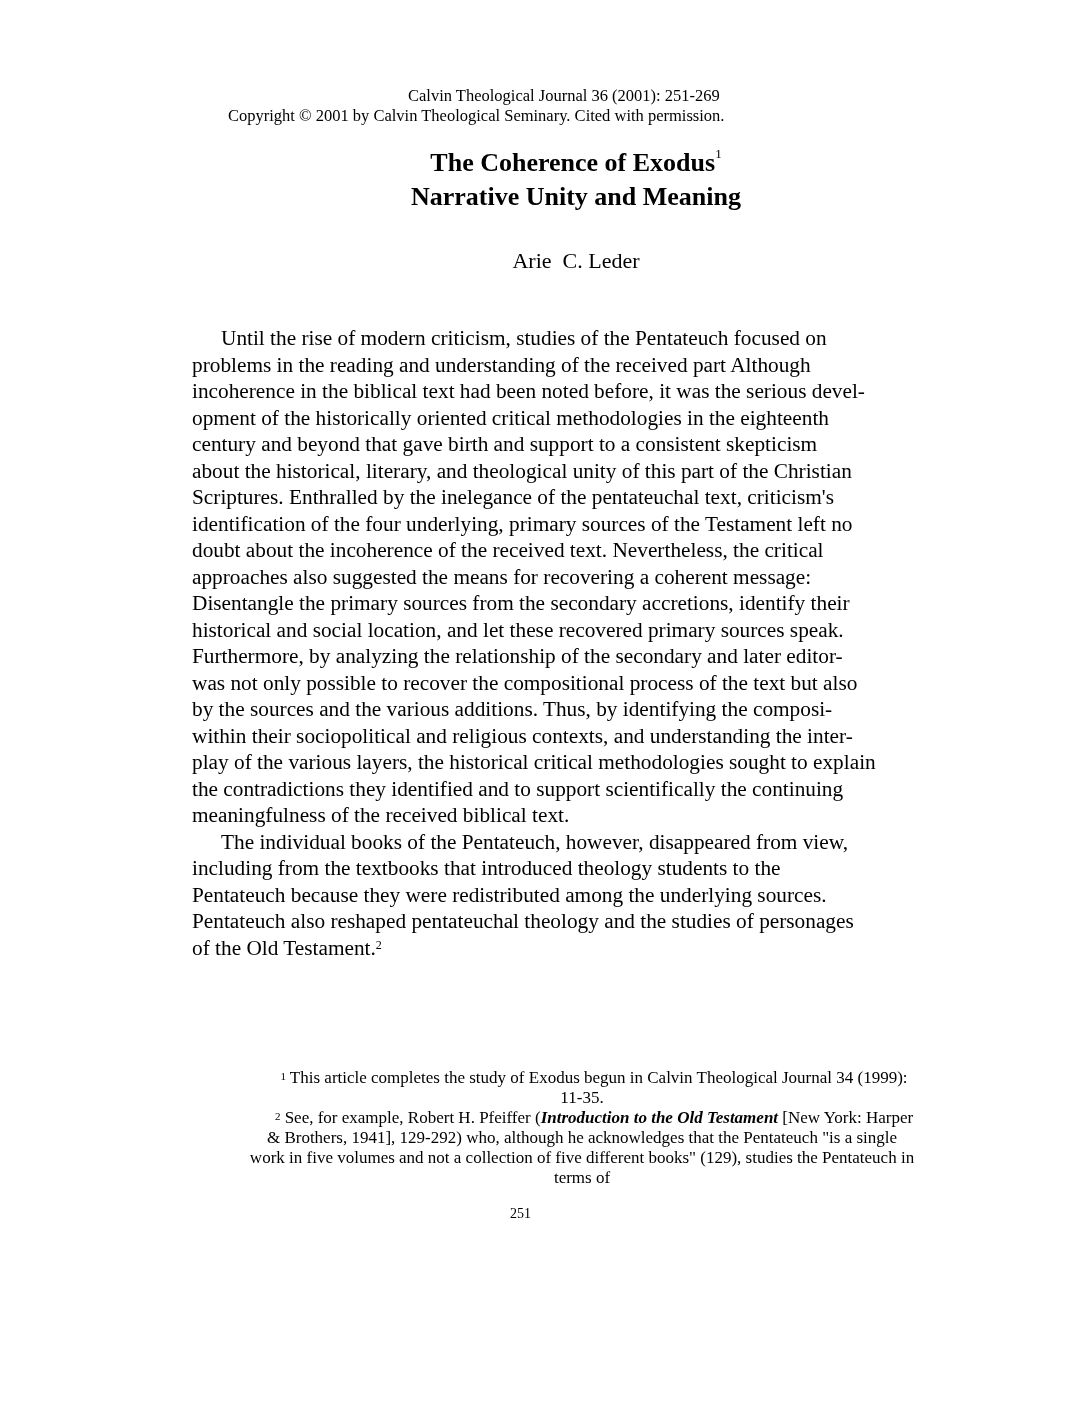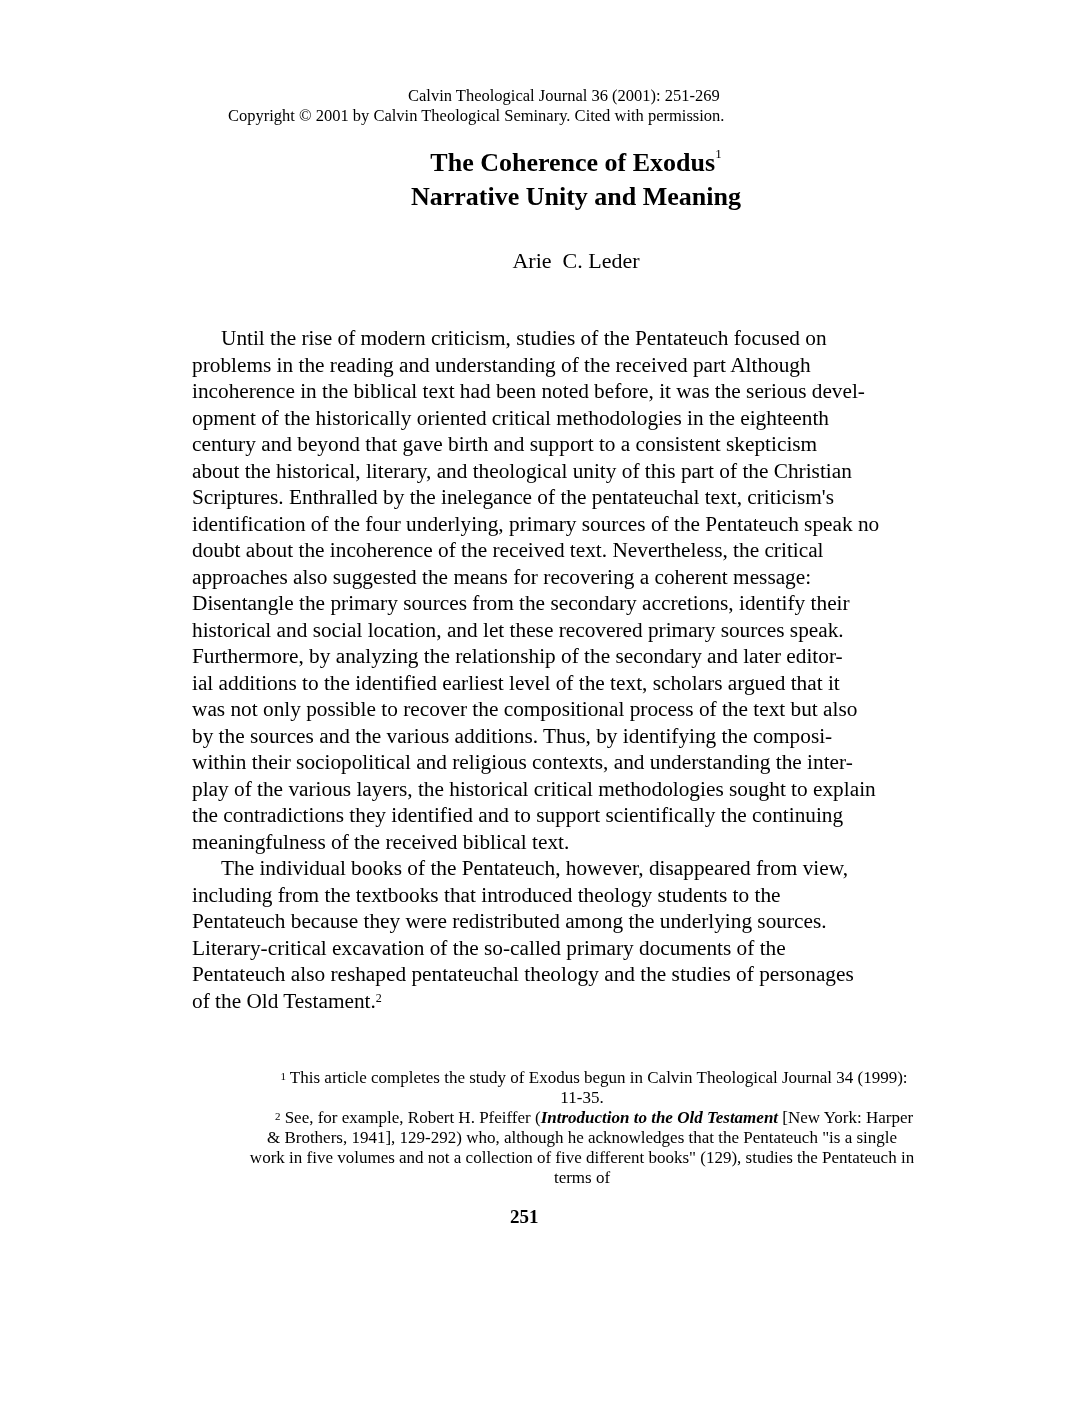--- a/index.html
+++ b/index.html
@@ -26,21 +26,21 @@
     .body-text .indent { padding-left: 29px; }
     .body-text sup { font-size: 12px; vertical-align: top; position: relative; top: -3px; }
     .footnotes {
       position: absolute; left: 192px; width: 780px; top: 1068px;
       font-size: 17px; line-height: 20px; text-align: center;
     }
     .footnotes .line { display: block; white-space: nowrap; height: 20px; }
     .footnotes .indent { padding-left: 24px; }
     .footnotes sup { font-size: 11px; vertical-align: top; position: relative; top: -2px; }
     .footnotes em { font-weight: bold; }
-    #page-number { position: absolute; left: 510px; top: 1206px; font-size: 19px; font-weight: bold; }
+    #page-number { position: absolute; left: 510px; top: 1206px; font-size: 14px; }
   </style>
 </head>
 <body>
 
 <div>
   <div id="journal-line" class="header-line">Calvin Theological Journal 36 (2001): 251-269</div>
   <div id="copyright-line" class="header-line">Copyright © 2001 by Calvin Theological Seminary. Cited with permission.</div>
 
   <div id="title-1" class="title"><span>The Coherence of Exodus</span><sup>1</sup></div>
   <div id="title-2" class="title">Narrative Unity and Meaning</div>
@@ -48,38 +48,36 @@
   <div id="author">Arie  C. Leder</div>
 
   <div class="body-text">
     <span class="line indent">Until the rise of modern criticism, studies of the Pentateuch focused on</span>
     <span class="line">problems in the reading and understanding of the received part  Although</span>
     <span class="line">incoherence in the biblical text had been noted before, it was the serious devel-</span>
     <span class="line">opment of the historically oriented critical methodologies in the eighteenth</span>
     <span class="line">century and beyond that gave birth and support to a consistent skepticism</span>
     <span class="line">about the historical, literary, and theological unity of this part of the Christian</span>
     <span class="line">Scriptures.  Enthralled by the inelegance of the pentateuchal text, criticism's</span>
-    <span class="line">identification of the four underlying, primary sources of the Pentateuch speak no</span>
+    <span class="line">identification of the four underlying, primary sources of the Testament left no</span>
     <span class="line">doubt about the incoherence of the received text.  Nevertheless, the critical</span>
     <span class="line">approaches also suggested the means for recovering a coherent message:</span>
     <span class="line">Disentangle the primary sources from the secondary accretions, identify their</span>
     <span class="line">historical and social location, and let these recovered primary sources speak.</span>
     <span class="line">Furthermore, by analyzing the relationship of the secondary and later editor-</span>
-    <span class="line">ial additions to the identified earliest level of the text, scholars argued that it</span>
     <span class="line">was not only possible to recover the compositional process of the text but also</span>
     <span class="line">by the sources and the various additions.  Thus, by identifying the composi-</span>
     <span class="line">within their sociopolitical and religious contexts, and understanding the inter-</span>
     <span class="line">play of the various layers, the historical critical methodologies sought to explain</span>
     <span class="line">the contradictions they identified and to support scientifically the continuing</span>
     <span class="line">meaningfulness of the received biblical text.</span>
 
     <span class="line indent">The individual books of the Pentateuch, however, disappeared from view,</span>
     <span class="line">including from the textbooks that introduced theology students to the</span>
     <span class="line">Pentateuch because they were redistributed among the underlying sources.</span>
-    <span class="line">Literary-critical excavation of the so-called primary documents of the</span>
     <span class="line">Pentateuch also reshaped pentateuchal theology and the studies of personages</span>
     <span class="line"><span>of the Old Testament.</span><sup>2</sup></span>
   </div>
 
   <div class="footnotes">
     <span class="line indent"><sup>1</sup><span> This article completes the study of Exodus begun in Calvin Theological Journal 34 (1999):</span></span>
     <span class="line">11-35.</span>
     <span class="line indent"><sup>2</sup><span> See, for example, Robert H. Pfeiffer (</span><em>Introduction to the Old Testament</em><span> [New York: Harper</span></span>
     <span class="line">&amp; Brothers, 1941], 129-292) who, although he acknowledges that the Pentateuch "is a single</span>
     <span class="line">work in five volumes and not a collection of five different books" (129), studies the Pentateuch in</span>

